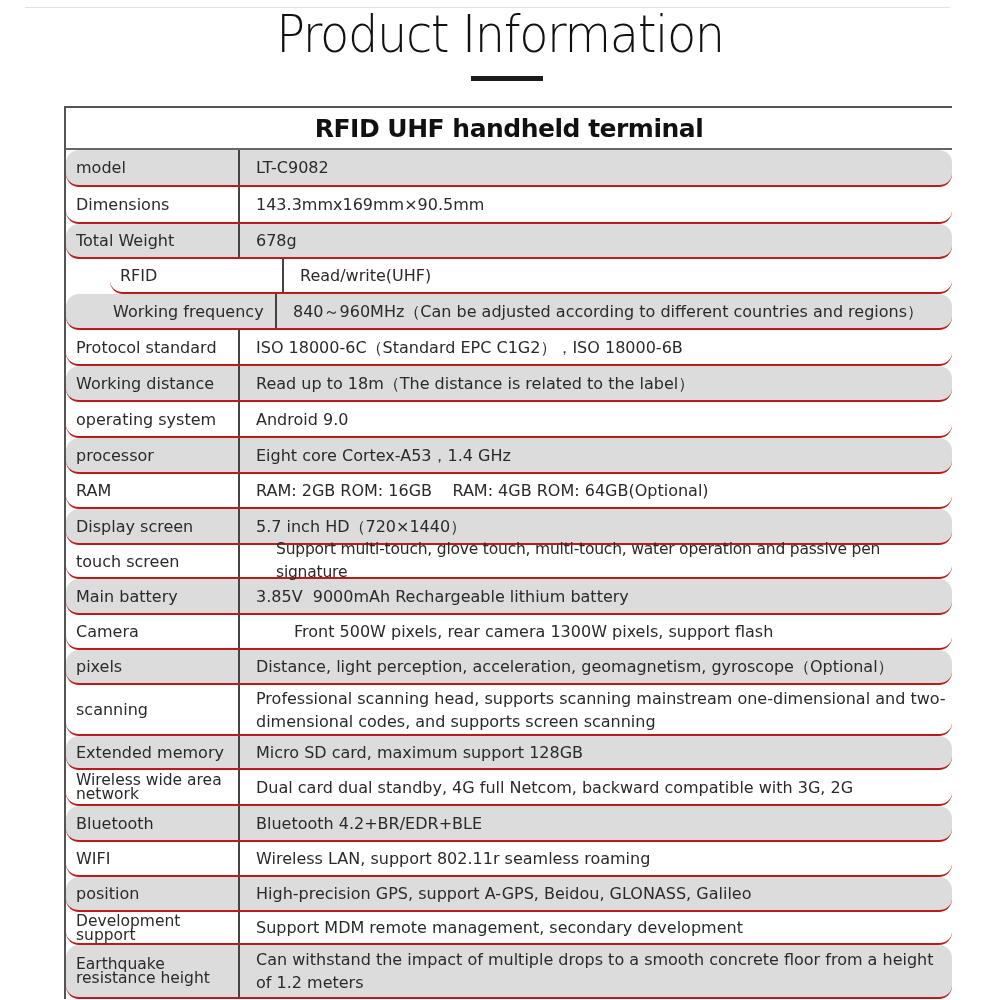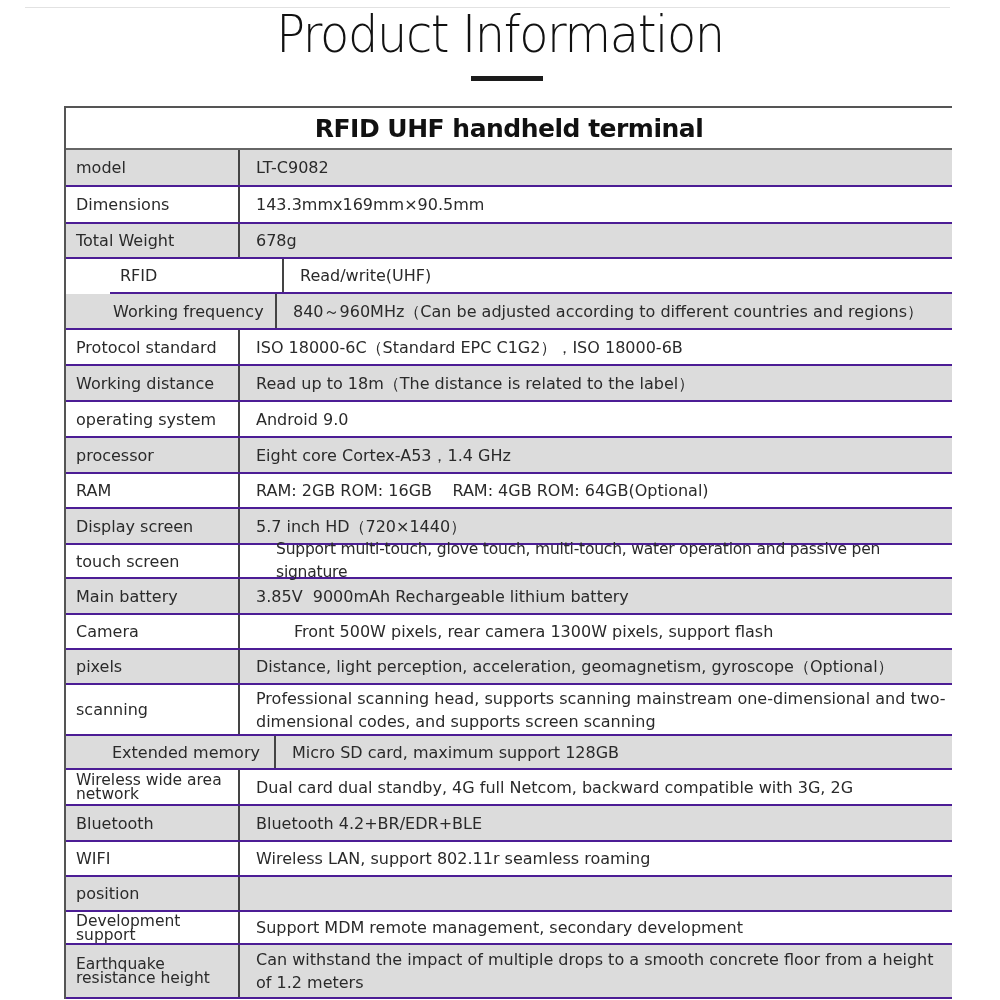--- a/index.html
+++ b/index.html
@@ -2,21 +2,21 @@
 <html><head>
 <meta charset="utf-8">
 <style>
   html, body { margin:0; padding:0; background:#ffffff; }
   body { width:1000px; height:1000px; overflow:hidden; position:relative; font-family:"DejaVu Sans", sans-serif; color:#222; }
   .top-rule { position:absolute; left:25px; top:7px; width:925px; height:1px; background:#e2e2e2; }
   .page-title { position:absolute; left:0; top:0px; width:1000px; text-align:center; font-family:"DejaVu Sans", sans-serif; font-weight:300; font-size:52px; line-height:68px; letter-spacing:-1.5px; color:#111; transform:scaleX(0.92); transform-origin:center; }
   .title-bar { position:absolute; left:471px; top:76px; width:72px; height:5px; background:#1b1b1b; }
   .spec-table { position:absolute; left:64px; top:106px; width:886px; border-top:2px solid #555; border-left:2px solid #555; }
   .table-heading { height:40px; display:flex; align-items:center; justify-content:center; font-weight:bold; font-size:25px; color:#111; background:#fff; border-bottom:2px solid #666; letter-spacing:-0.5px; transform-origin:center; }
-  .row { display:flex; border-bottom:2px solid #4c1d95; box-sizing:border-box; }
+  .row { display:flex; border-bottom:2px solid #b91c1c; box-sizing:border-box;border-radius:13px; }
   .row.gray { background:#dcdcdc; }
   .row.white { background:#ffffff; }
   .cell-label { width:174px; flex:0 0 174px; border-right:2px solid #444; padding-left:10px; box-sizing:border-box; font-size:16px; display:flex; align-items:center; color:#2a2a2a; line-height:15px; }
   .cell-value { flex:1; padding-left:16px; box-sizing:border-box; font-size:16px; display:flex; align-items:center; color:#2a2a2a; line-height:23px; white-space:pre-wrap; }
   .cell-value.tight { font-size:15.5px; letter-spacing:-0.2px; }
   .cell-label.cramped { line-height:14px; font-size:15.5px; }
 </style>
 </head>
 <body>
 
@@ -84,38 +84,39 @@
         <div class="cell-value">Front 500W pixels, rear camera 1300W pixels, support flash</div>
       </div>
       <div class="row gray" style="height: 35px;">
         <div class="cell-label">pixels</div>
         <div class="cell-value">Distance, light perception, acceleration, geomagnetism, gyroscope（Optional）</div>
       </div>
       <div class="row white" style="height: 51px;">
         <div class="cell-label">scanning</div>
         <div class="cell-value">Professional scanning head, supports scanning mainstream one-dimensional and two-dimensional codes, and supports screen scanning</div>
       </div>
-      <div class="row gray" style="height: 34px; padding-left: 36px;">
+      <div class="row gray" style="height: 34px;">
         <div class="cell-label">Extended memory</div>
         <div class="cell-value">Micro SD card, maximum support 128GB</div>
       </div>
       <div class="row white" style="height: 36px;">
         <div class="cell-label cramped">Wireless wide area network</div>
         <div class="cell-value">Dual card dual standby, 4G full Netcom, backward compatible with 3G, 2G</div>
       </div>
       <div class="row gray" style="height: 36px;">
         <div class="cell-label">Bluetooth</div>
         <div class="cell-value">Bluetooth 4.2+BR/EDR+BLE</div>
       </div>
       <div class="row white" style="height: 35px;">
         <div class="cell-label">WIFI</div>
         <div class="cell-value">Wireless LAN, support 802.11r seamless roaming</div>
       </div>
       <div class="row gray" style="height: 35px;">
         <div class="cell-label">position</div>
+        <div class="cell-value">High-precision GPS, support A-GPS, Beidou, GLONASS, Galileo</div>
       </div>
       <div class="row white" style="height: 33px;">
         <div class="cell-label cramped">Development support</div>
         <div class="cell-value">Support MDM remote management, secondary development</div>
       </div>
       <div class="row gray" style="height: 54px;">
         <div class="cell-label cramped">Earthquake resistance height</div>
         <div class="cell-value">Can withstand the impact of multiple drops to a smooth concrete floor from a height of 1.2 meters</div>
       </div>
     </div>

